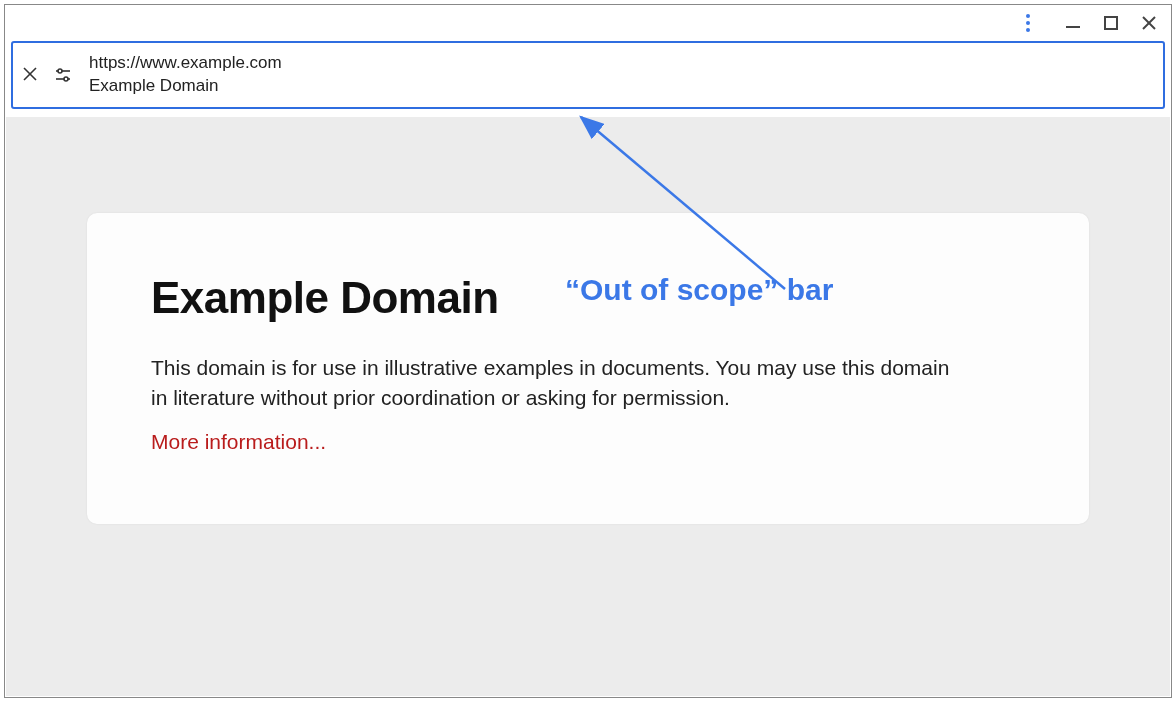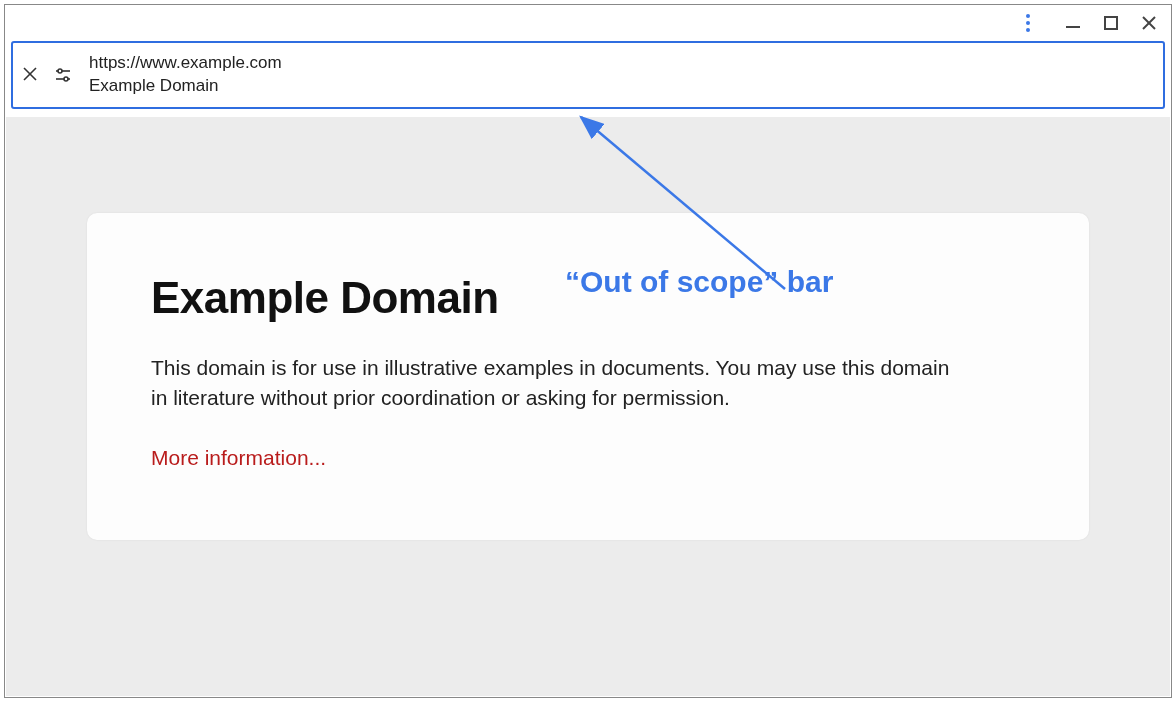--- a/index.html
+++ b/index.html
@@ -86,33 +86,33 @@
       font-size: 44px;
       font-weight: 700;
       color: #111;
       margin-bottom: 30px;
       letter-spacing: -0.5px;
     }
     .card p {
       font-size: 21px;
       color: #222;
       line-height: 1.45;
-      margin-bottom: 32px;
+      margin-bottom: 16px;
       max-width: 800px;
     }
     .card a {
       font-size: 21px;
       color: #b91c1c;
       text-decoration: none;
     }
 
     .annotation-label {
       position: absolute;
       left: 560px;
-      top: 260px;
+      top: 268px;
       font-size: 30px;
       font-weight: 700;
       color: #3b78e7;
       white-space: nowrap;
     }
     .annotation-arrow {
       position: absolute;
       left: 560px;
       top: 108px;
       pointer-events: none;

